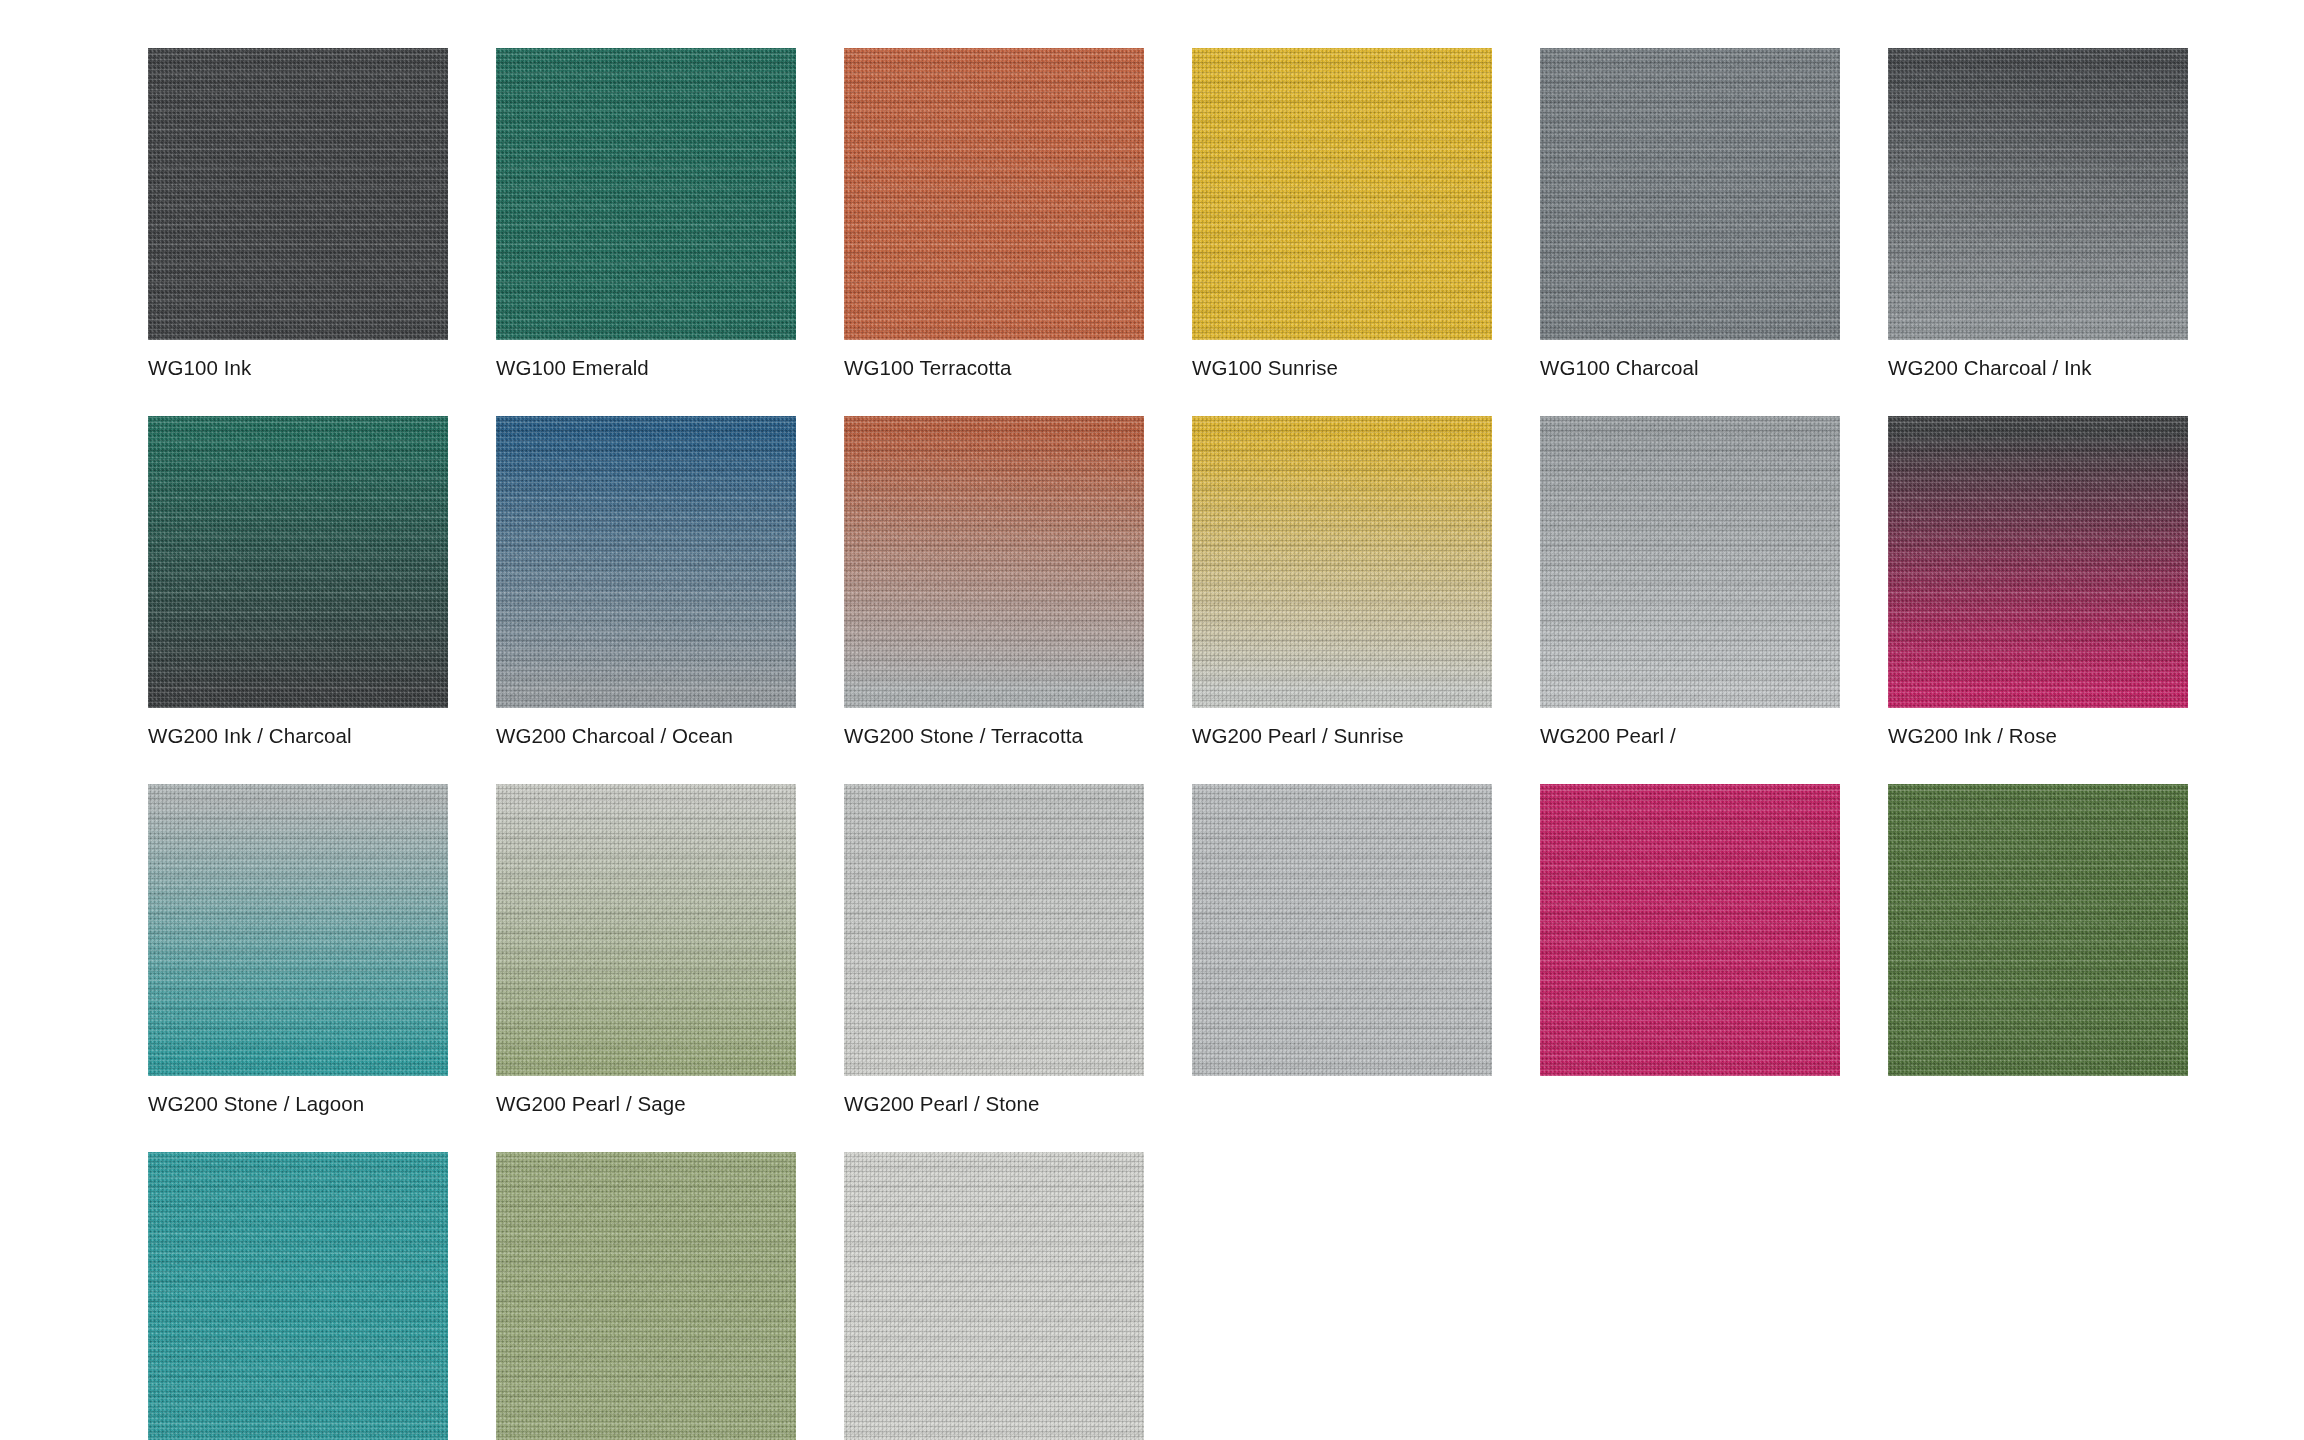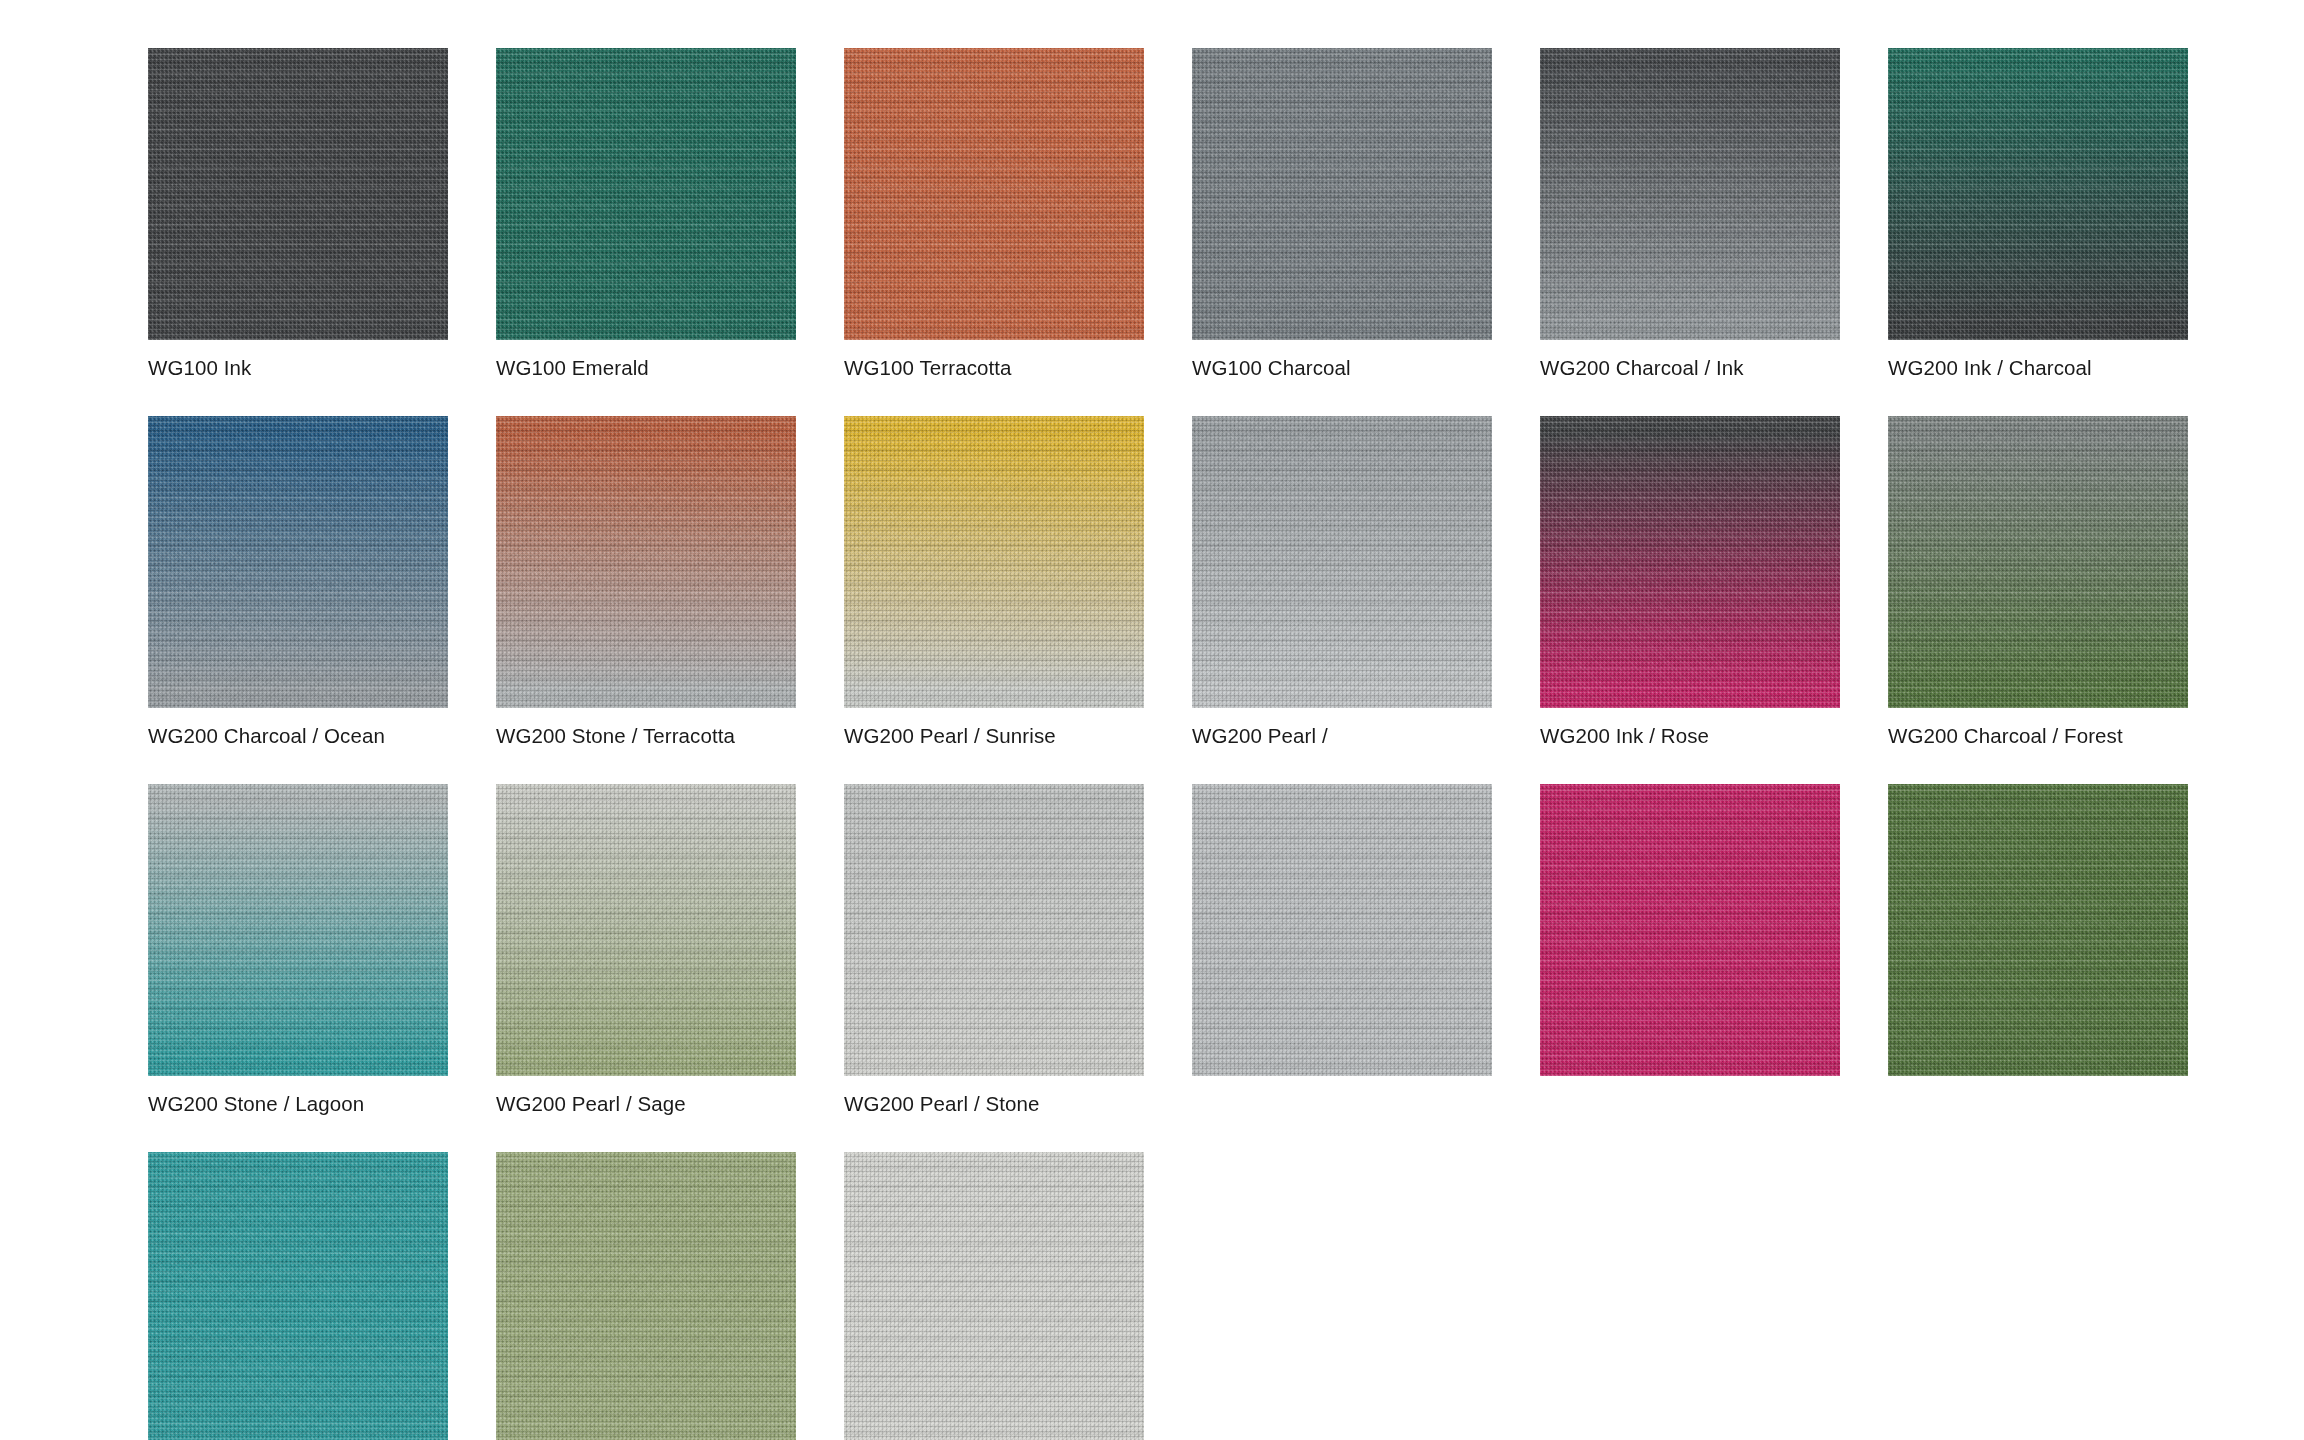--- a/index.html
+++ b/index.html
@@ -203,20 +203,41 @@
                 </filter>
               </defs>
               <rect x="0" y="0" width="300" height="292" filter="url(#noise3)"></rect>
             </svg>
           </div>
         </div>
         <div class="swatch-label">WG100 Terracotta</div>
       </div>
       <div class="swatch-cell">
         <div class="swatch-chip">
+          <div class="tex-base" style="background: rgb(224, 179, 42);"></div>
+          <div class="tex-warp"></div>
+          <div class="tex-weft"></div>
+          <div class="tex-twill"></div>
+          <div class="tex-slub"></div>
+          <div class="tex-noise">
+            <svg viewBox="0 0 300 292" preserveAspectRatio="none">
+              <defs>
+                <filter id="noise4" x="0" y="0" width="100%" height="100%">
+                  <feTurbulence type="fractalNoise" baseFrequency="0.85 0.55" numOctaves="4" seed="39" stitchTiles="stitch"></feTurbulence>
+                  <feColorMatrix type="saturate" values="0"></feColorMatrix>
+                </filter>
+              </defs>
+              <rect x="0" y="0" width="300" height="292" filter="url(#noise4)"></rect>
+            </svg>
+          </div>
+        </div>
+        <div class="swatch-label">WG100 Sunrise</div>
+      </div>
+      <div class="swatch-cell">
+        <div class="swatch-chip">
           <div class="tex-base" style="background: rgb(110, 117, 122);"></div>
           <div class="tex-warp"></div>
           <div class="tex-weft"></div>
           <div class="tex-twill"></div>
           <div class="tex-slub"></div>
           <div class="tex-noise">
             <svg viewBox="0 0 300 292" preserveAspectRatio="none">
               <defs>
                 <filter id="noise5" x="0" y="0" width="100%" height="100%">
                   <feTurbulence type="fractalNoise" baseFrequency="0.85 0.55" numOctaves="4" seed="46" stitchTiles="stitch"></feTurbulence>
@@ -371,41 +392,20 @@
                 </filter>
               </defs>
               <rect x="0" y="0" width="300" height="292" filter="url(#noise13)"></rect>
             </svg>
           </div>
         </div>
         <div class="swatch-label">WG200 Ink / Rose</div>
       </div>
       <div class="swatch-cell">
         <div class="swatch-chip">
-          <div class="tex-base" style="background: linear-gradient(rgb(115, 122, 120) 0%, rgb(115, 122, 120) 6%, rgb(76, 107, 56) 94%, rgb(76, 107, 56) 100%);"></div>
-          <div class="tex-warp"></div>
-          <div class="tex-weft"></div>
-          <div class="tex-twill"></div>
-          <div class="tex-slub"></div>
-          <div class="tex-noise">
-            <svg viewBox="0 0 300 292" preserveAspectRatio="none">
-              <defs>
-                <filter id="noise14" x="0" y="0" width="100%" height="100%">
-                  <feTurbulence type="fractalNoise" baseFrequency="0.85 0.55" numOctaves="4" seed="109" stitchTiles="stitch"></feTurbulence>
-                  <feColorMatrix type="saturate" values="0"></feColorMatrix>
-                </filter>
-              </defs>
-              <rect x="0" y="0" width="300" height="292" filter="url(#noise14)"></rect>
-            </svg>
-          </div>
-        </div>
-        <div class="swatch-label">WG200 Charcoal / Forest</div>
-      </div>
-      <div class="swatch-cell">
-        <div class="swatch-chip">
           <div class="tex-base" style="background: linear-gradient(rgb(169, 177, 178) 0%, rgb(169, 177, 178) 6%, rgb(43, 148, 150) 94%, rgb(43, 148, 150) 100%);"></div>
           <div class="tex-warp"></div>
           <div class="tex-weft"></div>
           <div class="tex-twill"></div>
           <div class="tex-slub"></div>
           <div class="tex-noise">
             <svg viewBox="0 0 300 292" preserveAspectRatio="none">
               <defs>
                 <filter id="noise15" x="0" y="0" width="100%" height="100%">
                   <feTurbulence type="fractalNoise" baseFrequency="0.85 0.55" numOctaves="4" seed="116" stitchTiles="stitch"></feTurbulence>

